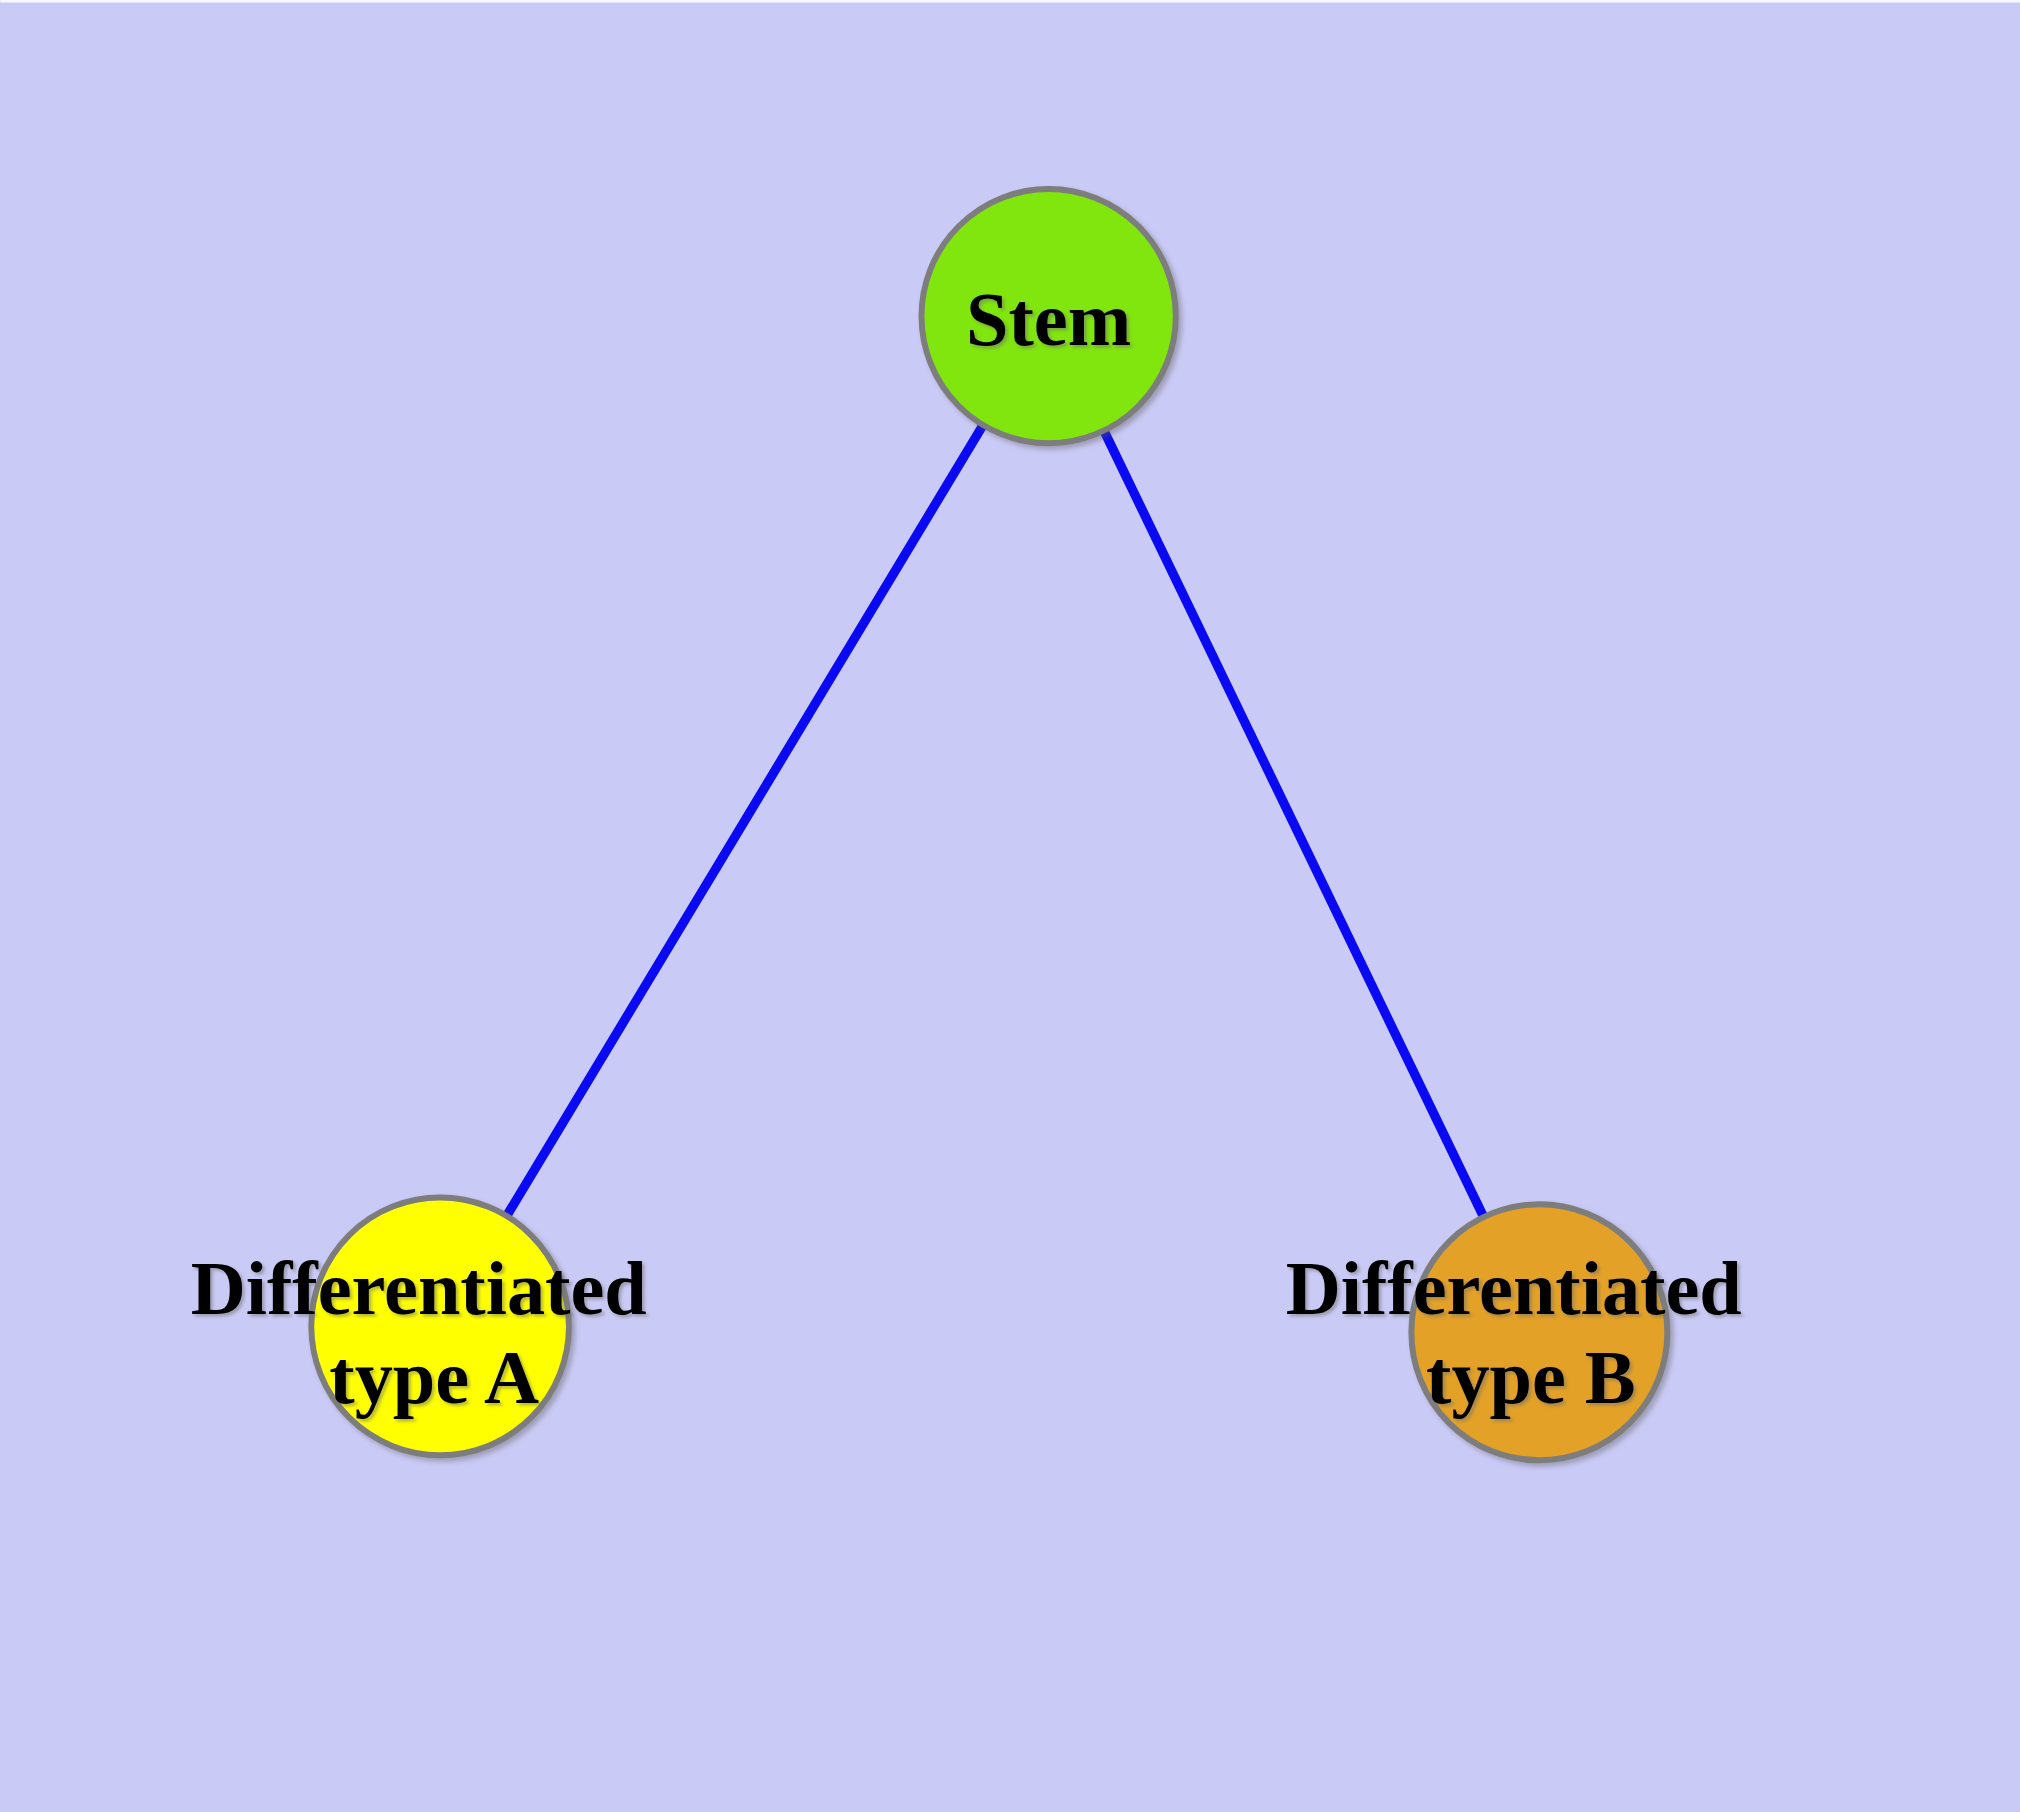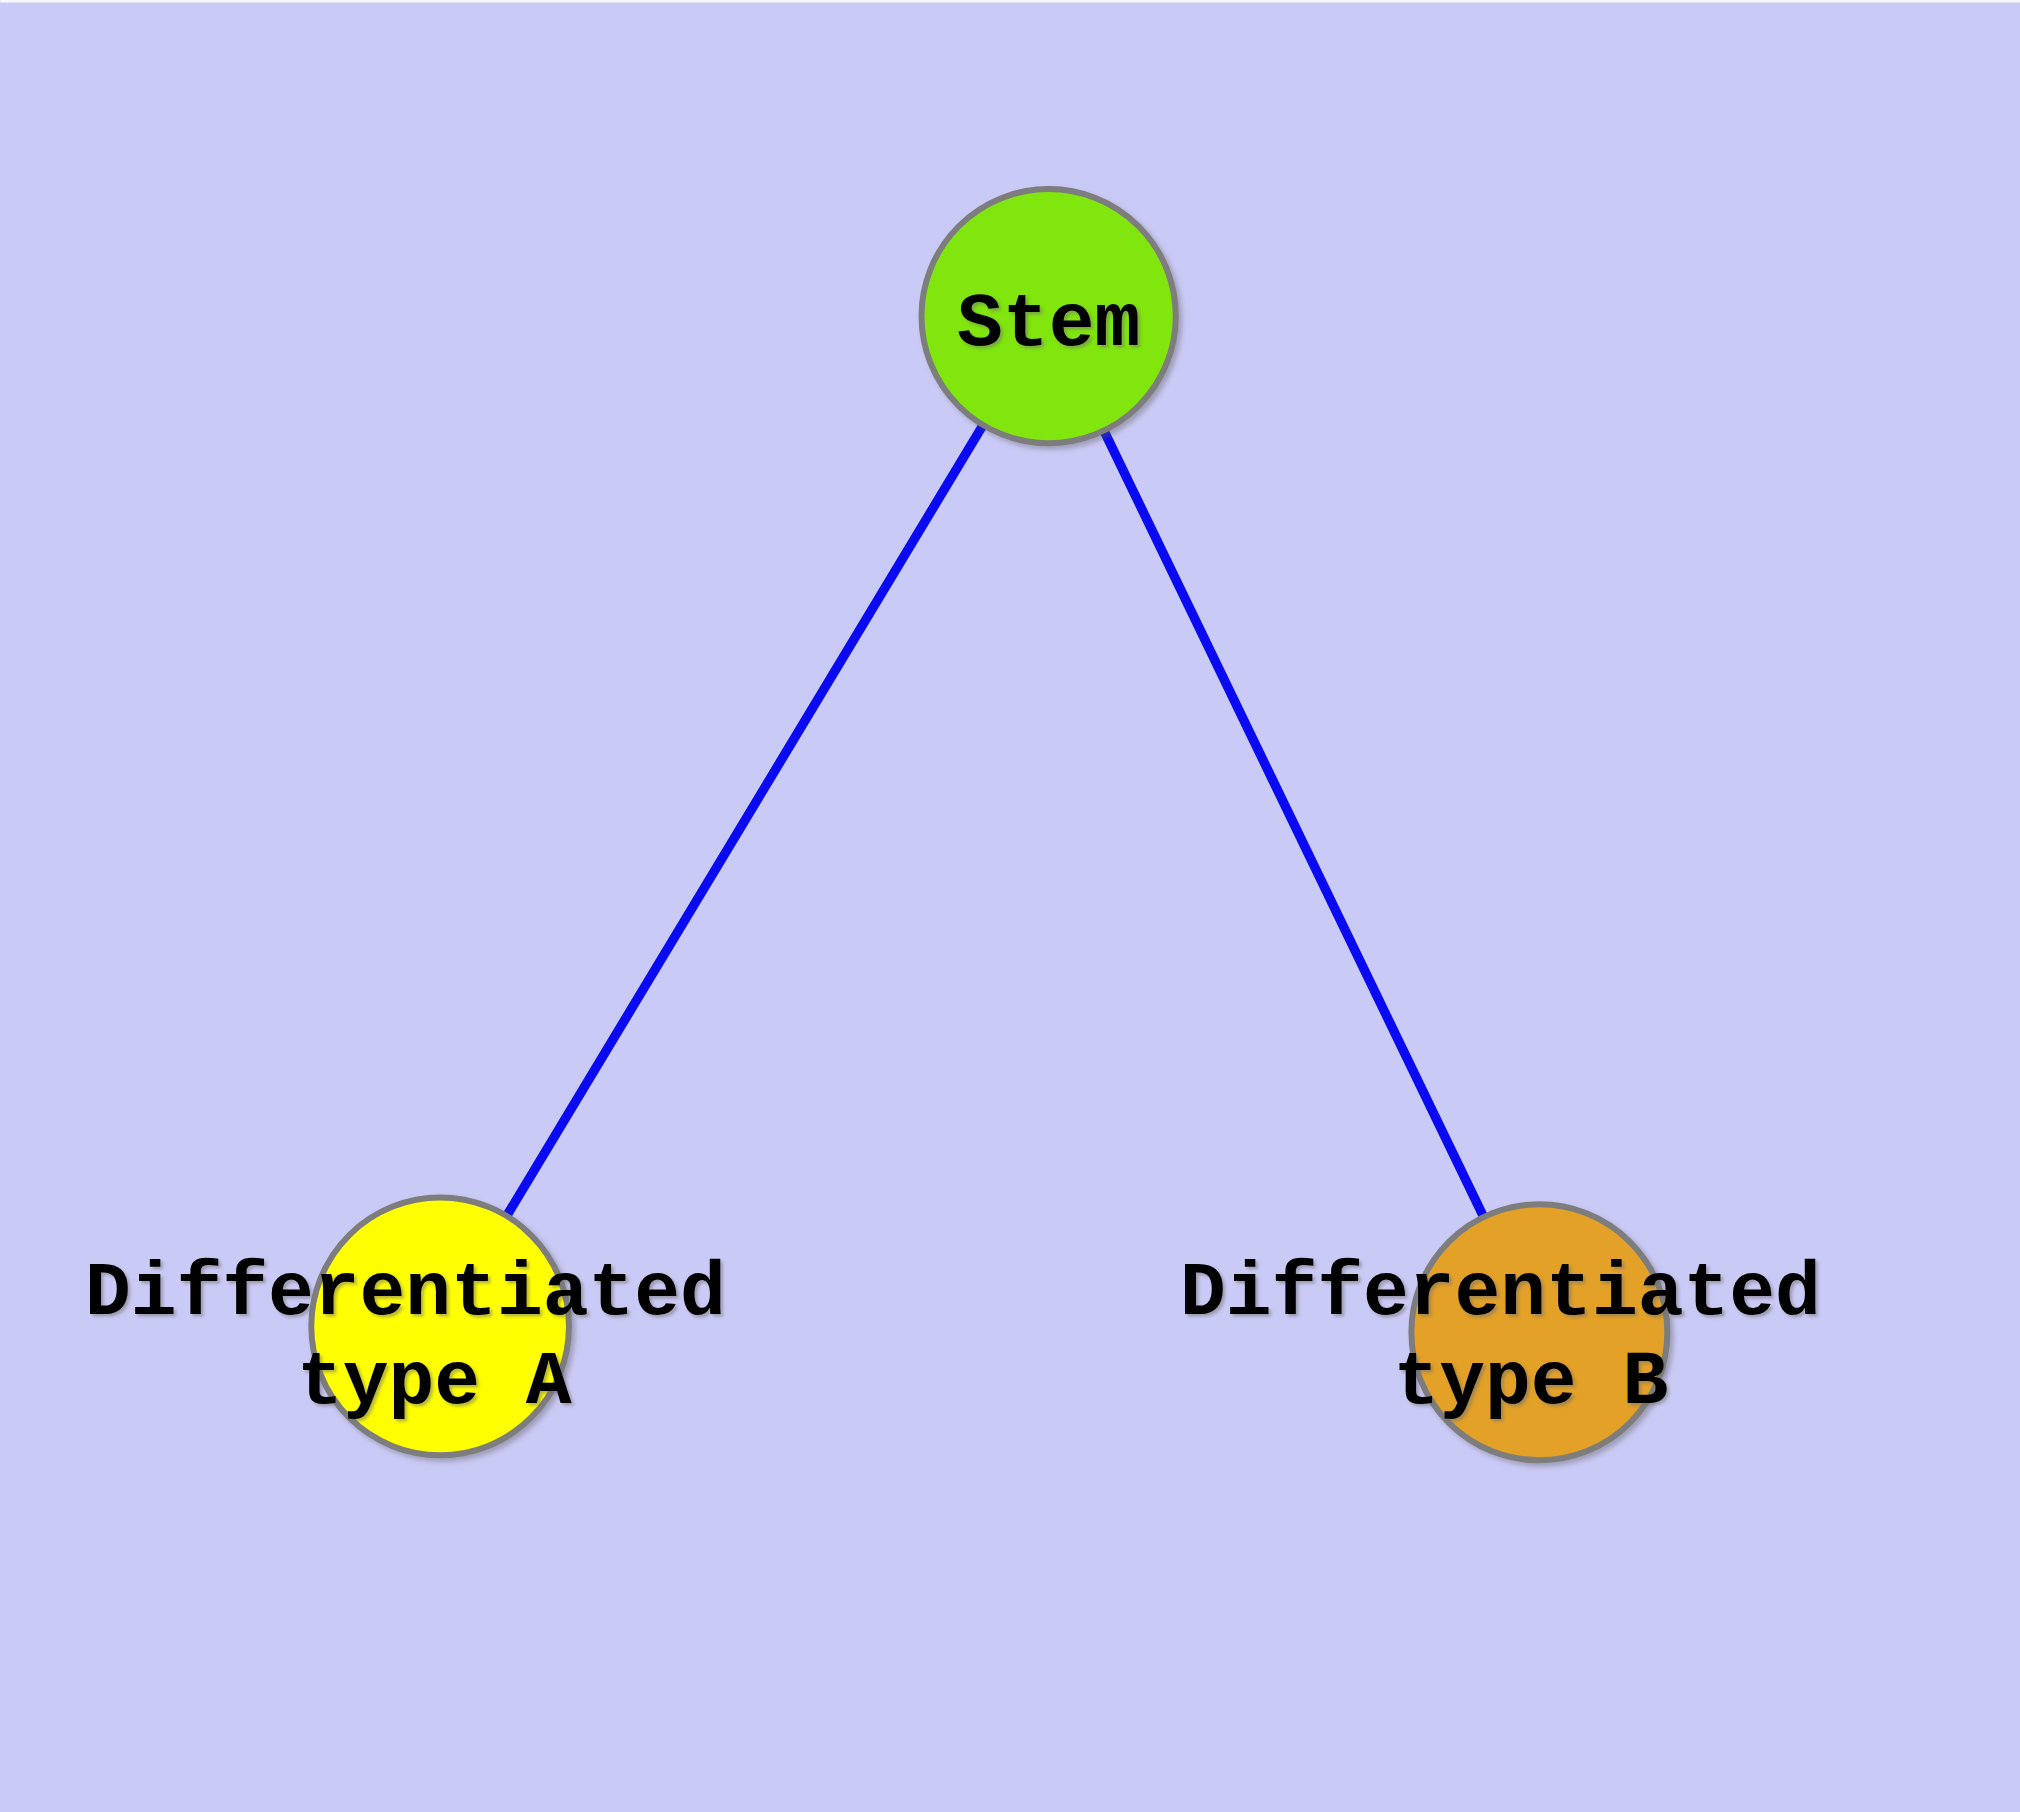--- a/index.html
+++ b/index.html
@@ -5,21 +5,21 @@
   html, body {
     margin: 0;
     padding: 0;
     background: #cacaf6;
   }
   .canvas {
     position: relative;
     width: 2021px;
     height: 1508px;
     overflow: hidden;
-    font-family: Liberation Mono, monospace;
+    font-family: Liberation Serif, serif;
   }
   svg { display: block; }
   .edge {
     stroke-width: 11px;
     fill: none;
   }
   .node-circle {
     stroke-width: 7px;
     filter: drop-shadow(4px 4px 3px rgba(90,90,90,0.40));
   }

